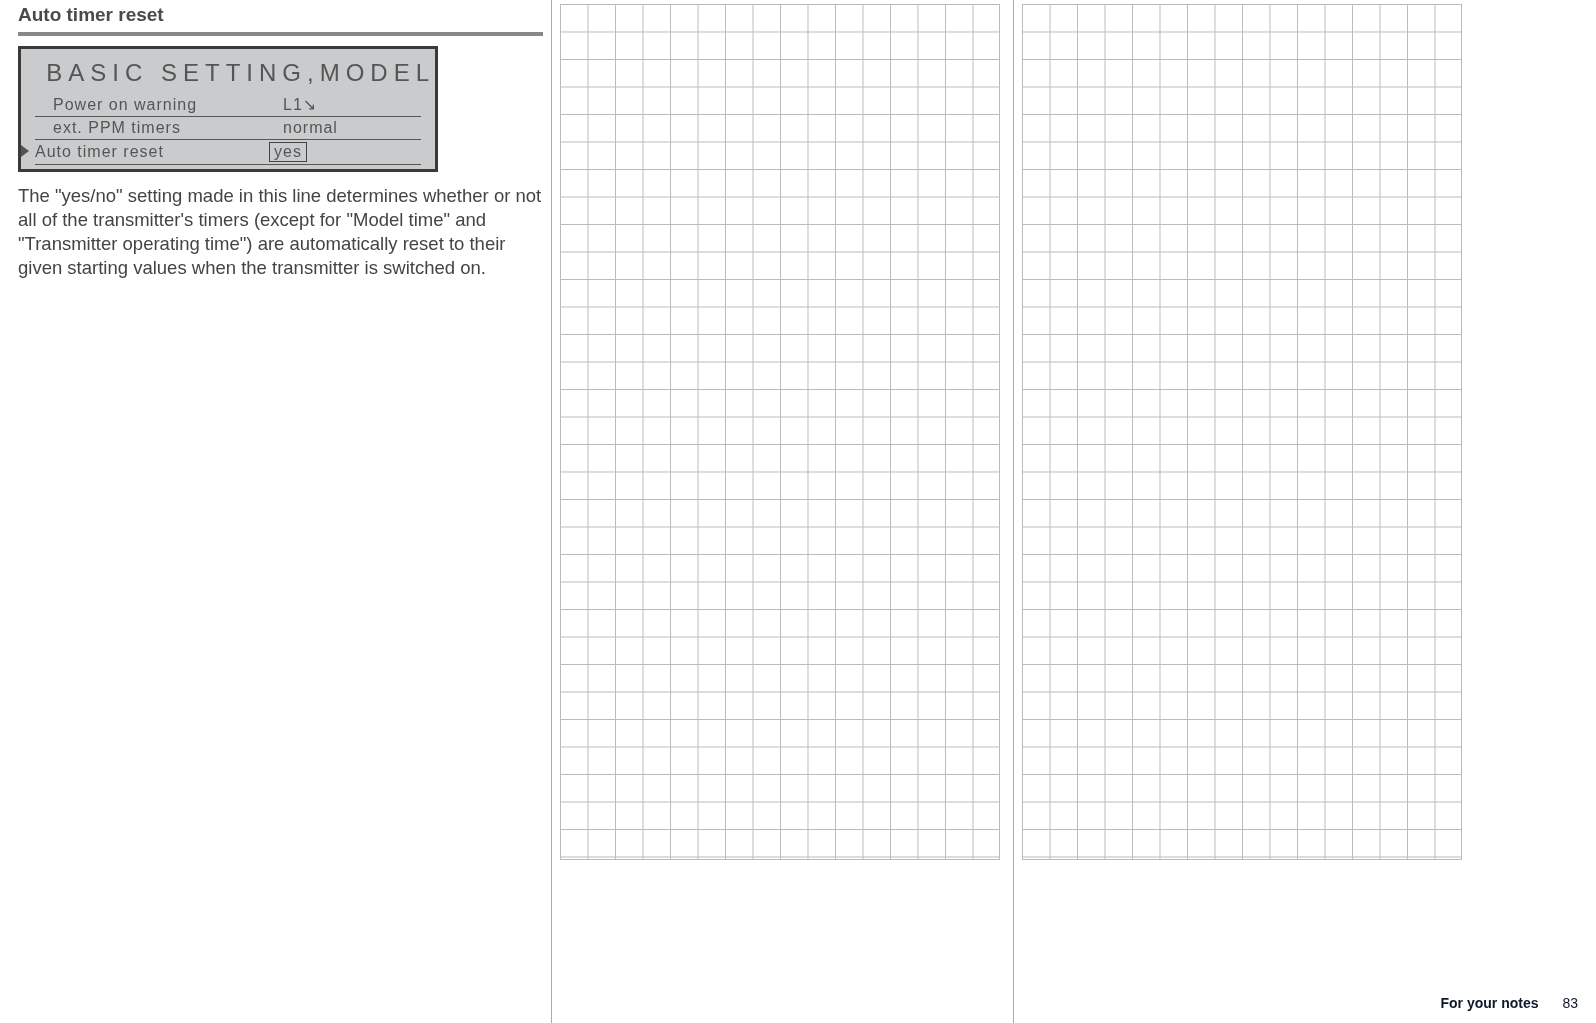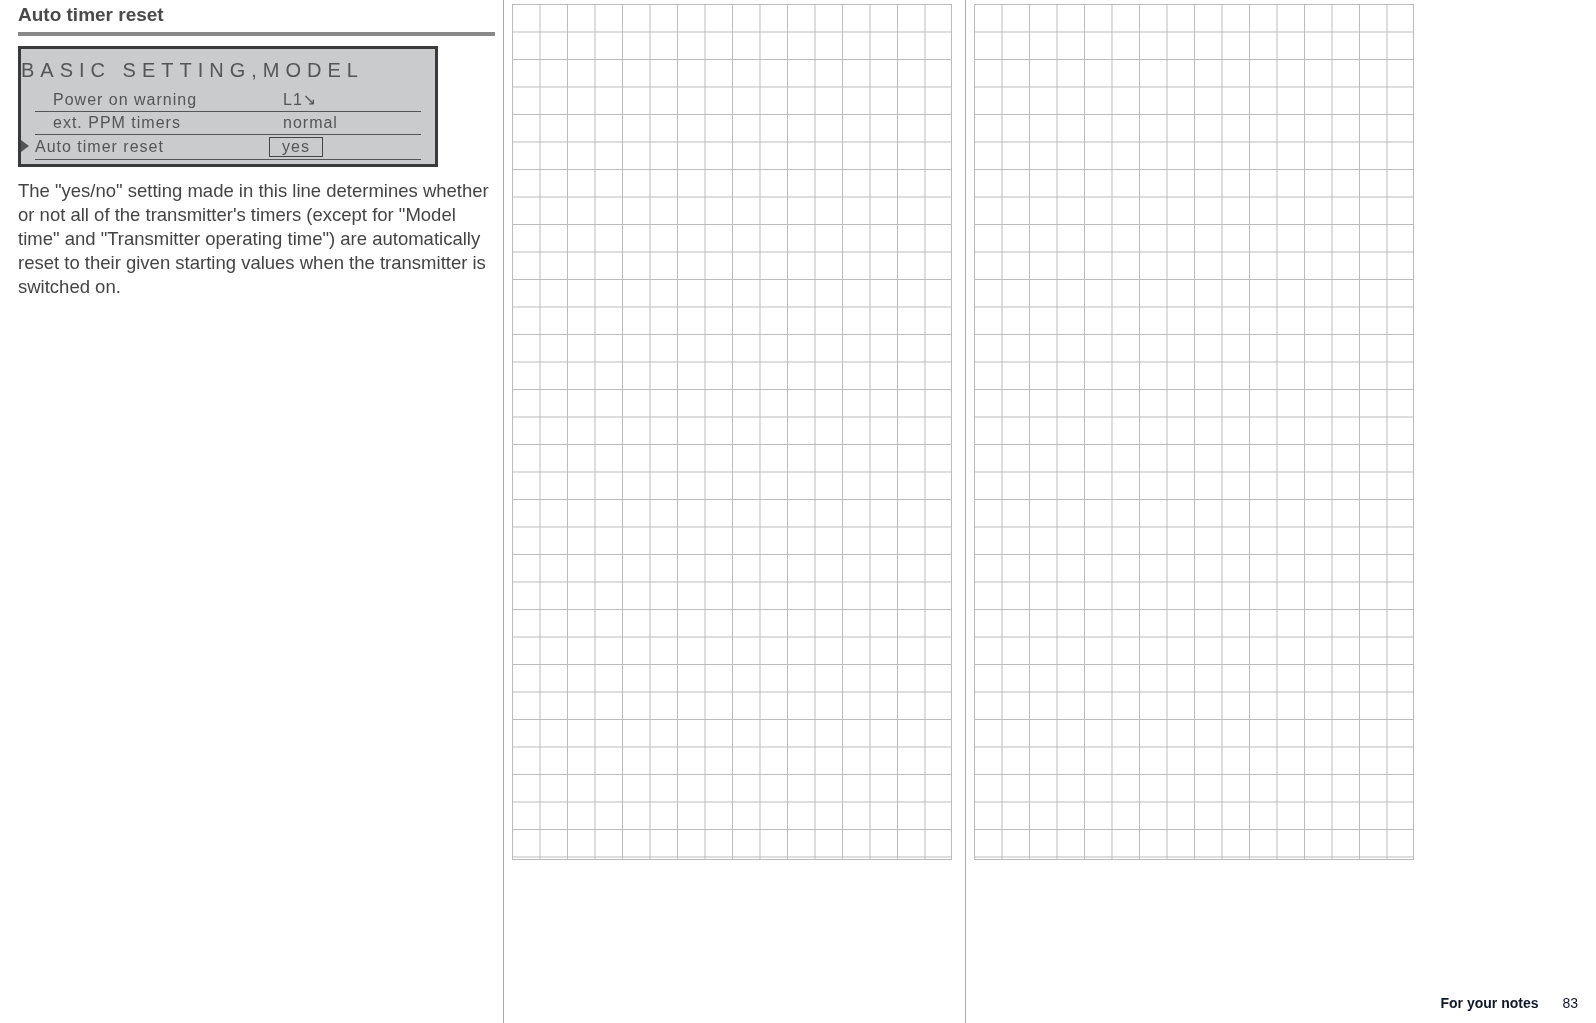--- a/index.html
+++ b/index.html
@@ -13,21 +13,21 @@
     }
     .page {
       display: flex;
       width: 100%;
       height: 100%;
     }
     .column {
       position: relative;
     }
     .col-left {
-      width: 504px;
+      width: 552px;
       padding: 4px 8px 0 18px;
       border-right: 1px solid #aaa;
     }
     .col-mid {
       width: 462px;
       border-right: 1px solid #aaa;
       padding: 4px 8px 0 8px;
     }
     .col-right {
       width: 462px;
@@ -50,23 +50,23 @@
     .lcd {
       width: 420px;
       border: 3px solid #3a3a3a;
       background: #c9cbcc;
       padding: 4px 0 4px 0;
       margin-bottom: 12px;
     }
     .lcd-header {
       font-family: Arial, sans-serif;
       letter-spacing: 6px;
-      font-size: 20px;
+      font-size: 24px;
       color: #555;
-      text-align: left;
+      text-align: right;
       padding: 6px 0 6px 0;
     }
     .lcd-row {
       display: flex;
       align-items: center;
       padding: 2px 0;
       margin: 0 14px;
       border-bottom: 1px solid #555;
       font-size: 16px;
       color: #555;
@@ -81,21 +81,21 @@
       flex: 0 0 230px;
       letter-spacing: 1px;
     }
     .lcd-row .value {
       flex: 0 0 100px;
       letter-spacing: 1px;
     }
     .lcd-row .value.boxed {
       border: 1.5px solid #444;
       display: inline-block;
-      padding: 0 12px;
+      padding: 0 4px;
       flex: 0 0 auto;
       margin-left: 0;
     }
     .lcd-footer {
       display: flex;
       font-size: 19px;
       color: #444;
       padding: 4px 14px 2px 14px;
     }
     .lcd-footer .arrow {

